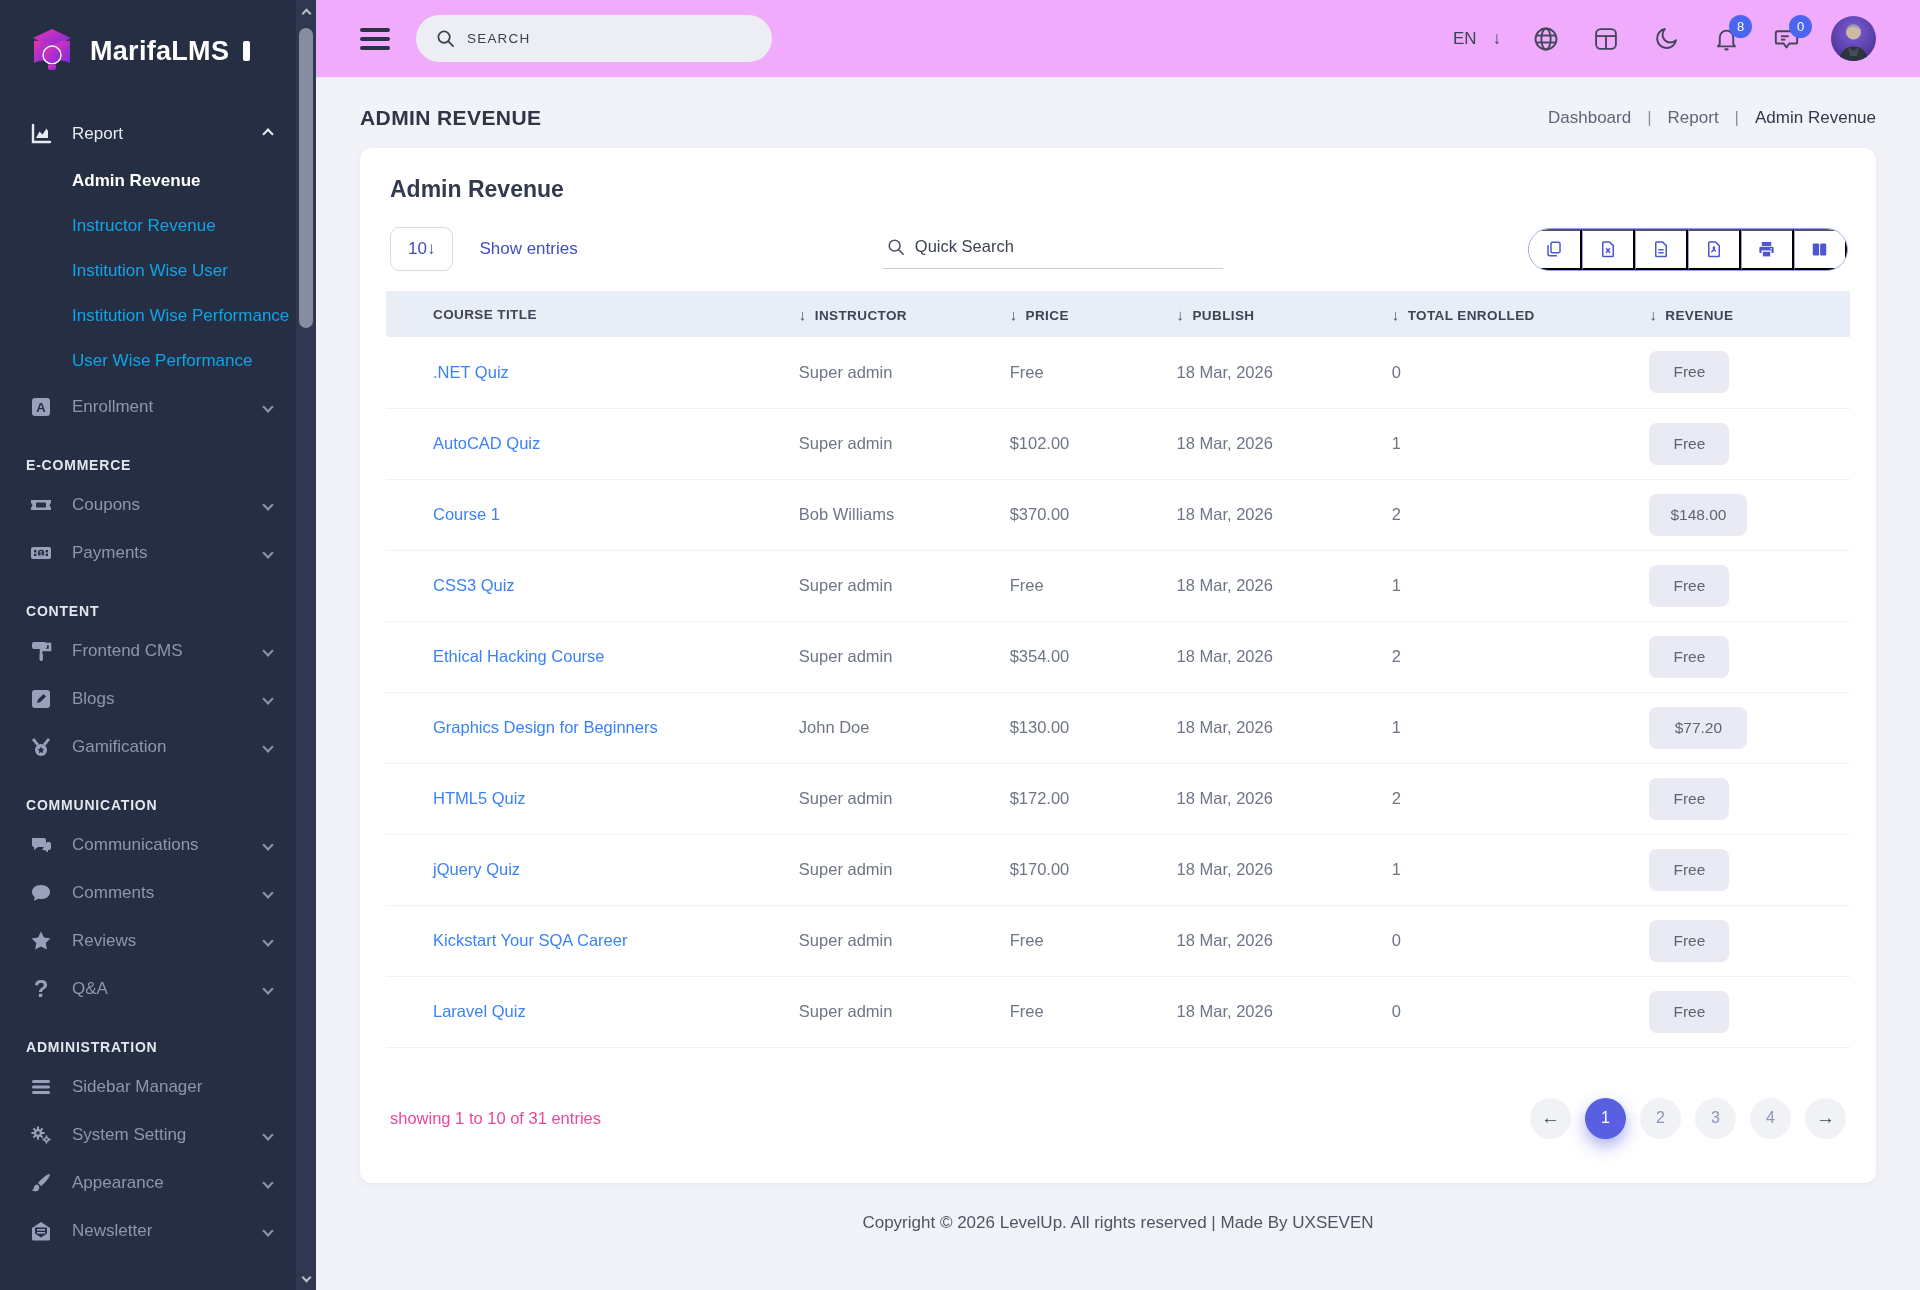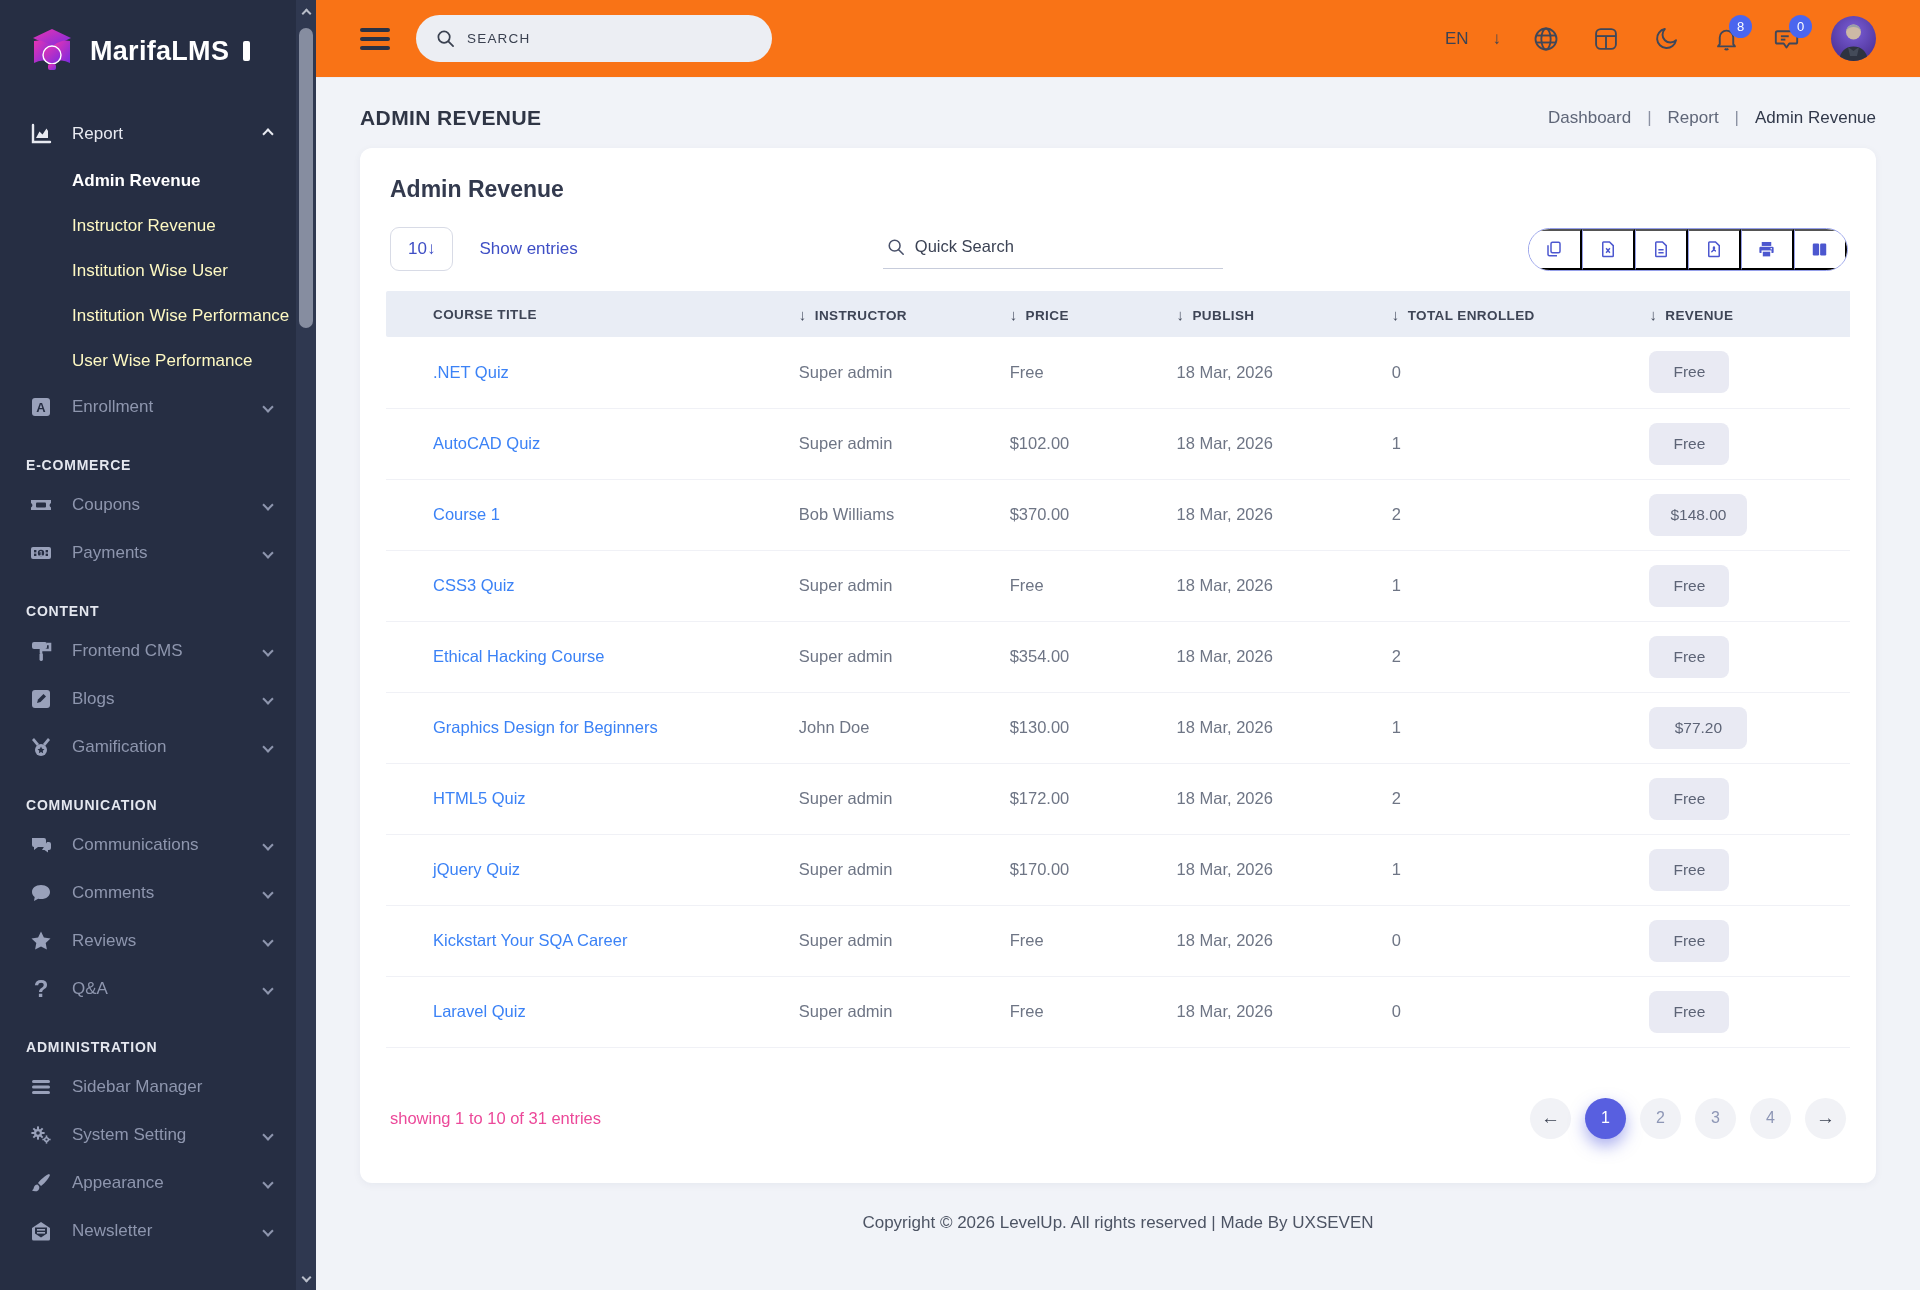--- a/index.html
+++ b/index.html
@@ -17,51 +17,51 @@
   .menu-item { display:flex; align-items:center; height:48px; padding:0 16px 0 28px; gap:18px;
     font-size:17px; color:#8e96ae; cursor:pointer; }
   .menu-item .mi-icon { width:26px; height:26px; display:flex; align-items:center; justify-content:center;
     color:#99a1ba; flex-shrink:0; }
   .menu-item .mi-label { flex:1; white-space:nowrap; overflow:hidden; }
   .menu-item.bright, .menu-item.bright .mi-icon { color:#e8eaf1; }
   .chev { width:8px; height:8px; border-right:2px solid currentColor; border-bottom:2px solid currentColor;
     transform:rotate(45deg); margin-right:8px; flex-shrink:0; }
   .chev.up { transform:rotate(-135deg); }
   .submenu-item { display:flex; align-items:center; height:45px; padding-left:72px;
-    font-size:17px; color:#fef9c3; cursor:pointer; white-space:nowrap; overflow:hidden; }
+    font-size:17px; color:#0ea5e9; cursor:pointer; white-space:nowrap; overflow:hidden; }
   .submenu-item.active { color:#ffffff; font-weight:600; }
   .section-label { padding:26px 16px 8px 26px; font-size:14px; font-weight:700;
     letter-spacing:.8px; color:#e4e7ef; }
   .qmark { font-size:24px; font-weight:800; line-height:1; }
 
   
   .rail { width:20px; flex-shrink:0; background:#2f3850; position:relative; }
   .rail .caret { position:absolute; left:0; width:20px; height:22px; display:flex;
     align-items:center; justify-content:center; }
   .rail .caret span { width:7px; height:7px; border-right:2px solid #b8bdc9; border-bottom:2px solid #b8bdc9; }
   .rail .caret.top { top:0; } .rail .caret.top span { transform:rotate(-135deg); margin-top:4px; }
   .rail .caret.bottom { bottom:0; } .rail .caret.bottom span { transform:rotate(45deg); margin-bottom:4px; }
   .rail .thumb { position:absolute; left:3px; top:28px; width:14px; height:300px;
     background:#868da0; border-radius:7px; }
 
   
   .main { flex:1; display:flex; flex-direction:column; background:#f1f3f8; }
 
-  .topbar { height:78px; background:#f97316; border-bottom:1px solid #ecedf3;
+  .topbar { height:78px; background:#f0abfc; border-bottom:1px solid #ecedf3;
     display:flex; align-items:center; padding:0 44px 0 44px; gap:26px; flex-shrink:0; }
   .hamburger { width:30px; height:22px; display:flex; flex-direction:column; justify-content:space-between;
     cursor:pointer; }
   .hamburger span { display:block; height:4px; background:#2b3245; border-radius:2px; }
   .search-pill { display:flex; align-items:center; gap:12px; width:356px; height:47px;
     background:#eceef3; border-radius:24px; padding:0 20px; }
   .search-pill input { border:none; outline:none; background:transparent; flex:1;
     font-size:13.5px; letter-spacing:1.2px; color:#3a4150; font-family:"Liberation Sans",sans-serif; }
   .search-pill input::placeholder { color:#3a4150; }
   .topbar-right { margin-left:auto; display:flex; align-items:center; gap:30px; }
-  .lang { display:flex; align-items:flex-start; gap:24px; font-size:17px; color:#3c4354; cursor:pointer; }
+  .lang { display:flex; align-items:flex-start; gap:16px; font-size:17px; color:#3c4354; cursor:pointer; }
   .arrow-glyph { font-size:17px; color:#3c4354; }
   .tb-icon { position:relative; width:30px; height:30px; display:flex; align-items:center;
     justify-content:center; color:#3f4759; cursor:pointer; }
   .tb-badge { position:absolute; top:-9px; right:-11px; min-width:23px; height:23px; border-radius:12px;
     background:#4b66ee; color:#fff; font-size:13px; display:flex; align-items:center;
     justify-content:center; padding:0 5px; }
   .avatar { width:45px; height:45px; border-radius:50%; overflow:hidden; cursor:pointer;
     background:radial-gradient(circle at 50% 35%, #7b5fd8 0%, #53389f 70%); flex-shrink:0; }
 
   .page-head { display:flex; align-items:center; justify-content:space-between;

